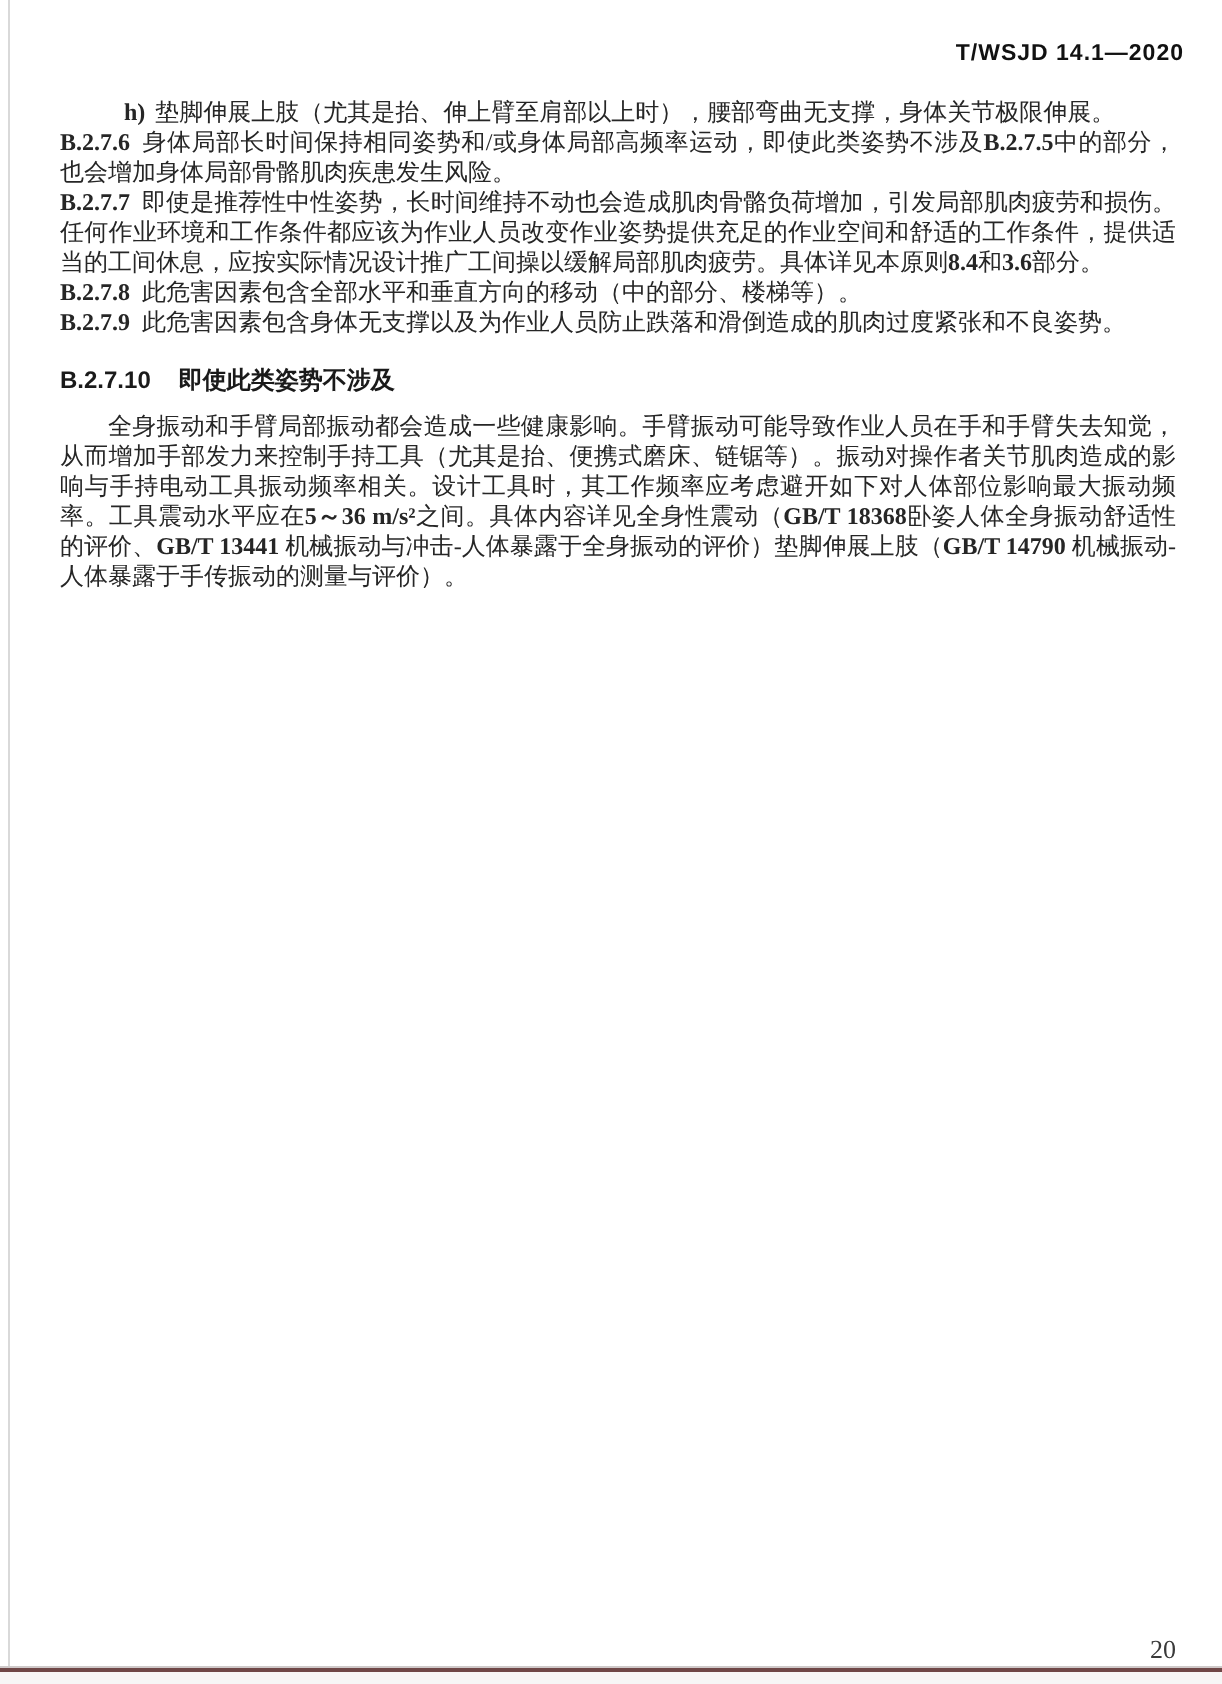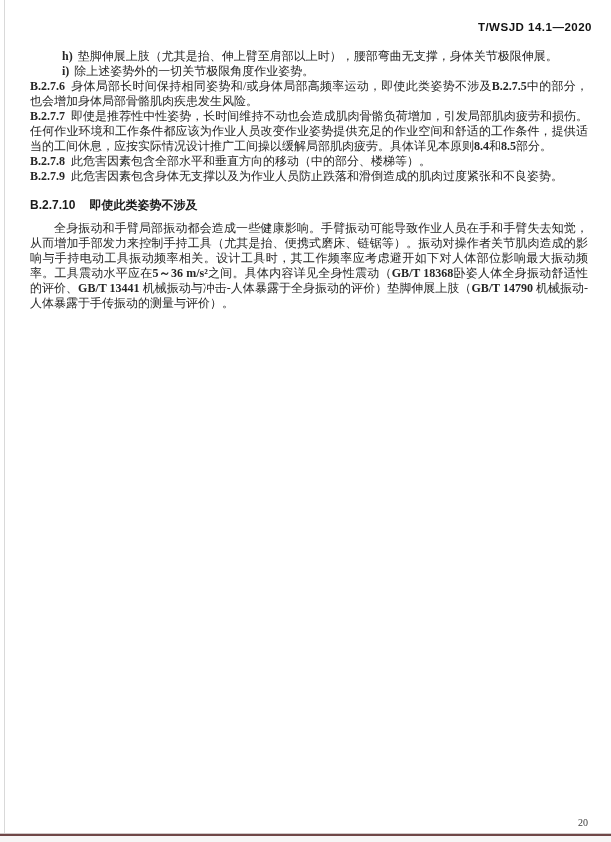--- a/index.html
+++ b/index.html
@@ -37,21 +37,21 @@
   .content b{font-weight:bold;}
   h3.section-heading{
     margin:14px 0 8px 0;
     font-family:"Liberation Sans","DejaVu Sans",sans-serif;
     font-size:12px;line-height:15px;font-weight:bold;color:#1a1a1a;
   }
   h3.section-heading .num{margin-right:14px;}
   p.para{margin:0;text-indent:2em;}
   .page-number{
     position:absolute;top:817px;right:23px;
-    font-size:10px;color:#3a3a3a;margin-left:48px;
+    font-size:13px;color:#3a3a3a;margin-left:48px;
   }
   .bottom-rule{
     position:absolute;left:0;right:0;top:833px;
     height:3px;
     border-top:1px solid #cfc9c9;
     background:#6f4747;
   }
   .below-rule{
     position:absolute;left:0;right:0;top:836px;bottom:0;
     background:#f7f6f6;
@@ -65,30 +65,27 @@
   <div class="left-edge"></div>
 
   <div class="header">T/WSJD 14.1—2020</div>
 
   <div class="content">
 
     <div class="list-item">
       <span class="label">h)</span><span>垫脚伸展上肢（尤其是抬、伸上臂至肩部以上时），腰部弯曲无支撑，身体关节极限伸展。</span>
     </div>
 
-    <div class="list-item">
-      <span class="label">i)</span><span>除上述姿势外的一切关节极限角度作业姿势。</span>
-    </div>
 
     <p class="clause">
       <b class="num">B.2.7.6</b><span><span>身体局部长时间保持相同姿势和/或身体局部高频率运动，即使此类姿势不涉及</span><b>B.2.7.5</b><span>中的部分，也会增加身体局部骨骼肌肉疾患发生风险。</span></span>
     </p>
 
     <p class="clause">
-      <b class="num">B.2.7.7</b><span><span>即使是推荐性中性姿势，长时间维持不动也会造成肌肉骨骼负荷增加，引发局部肌肉疲劳和损伤。任何作业环境和工作条件都应该为作业人员改变作业姿势提供充足的作业空间和舒适的工作条件，提供适当的工间休息，应按实际情况设计推广工间操以缓解局部肌肉疲劳。具体详见本原则</span><b>8.4</b><span>和</span><b>8.5</b><span>部分。</span></span>
+      <b class="num">B.2.7.7</b><span><span>即使是推荐性中性姿势，长时间维持不动也会造成肌肉骨骼负荷增加，引发局部肌肉疲劳和损伤。任何作业环境和工作条件都应该为作业人员改变作业姿势提供充足的作业空间和舒适的工作条件，提供适当的工间休息，应按实际情况设计推广工间操以缓解局部肌肉疲劳。具体详见本原则</span><b>8.4</b><span>和</span><b>3.6</b><span>部分。</span></span>
     </p>
 
     <p class="clause">
       <b class="num">B.2.7.8</b><span><span>此危害因素包含全部水平和垂直方向的移动（中的部分、楼梯等）。</span></span>
     </p>
 
     <p class="clause">
       <b class="num">B.2.7.9</b><span><span>此危害因素包含身体无支撑以及为作业人员防止跌落和滑倒造成的肌肉过度紧张和不良姿势。</span></span>
     </p>
 

